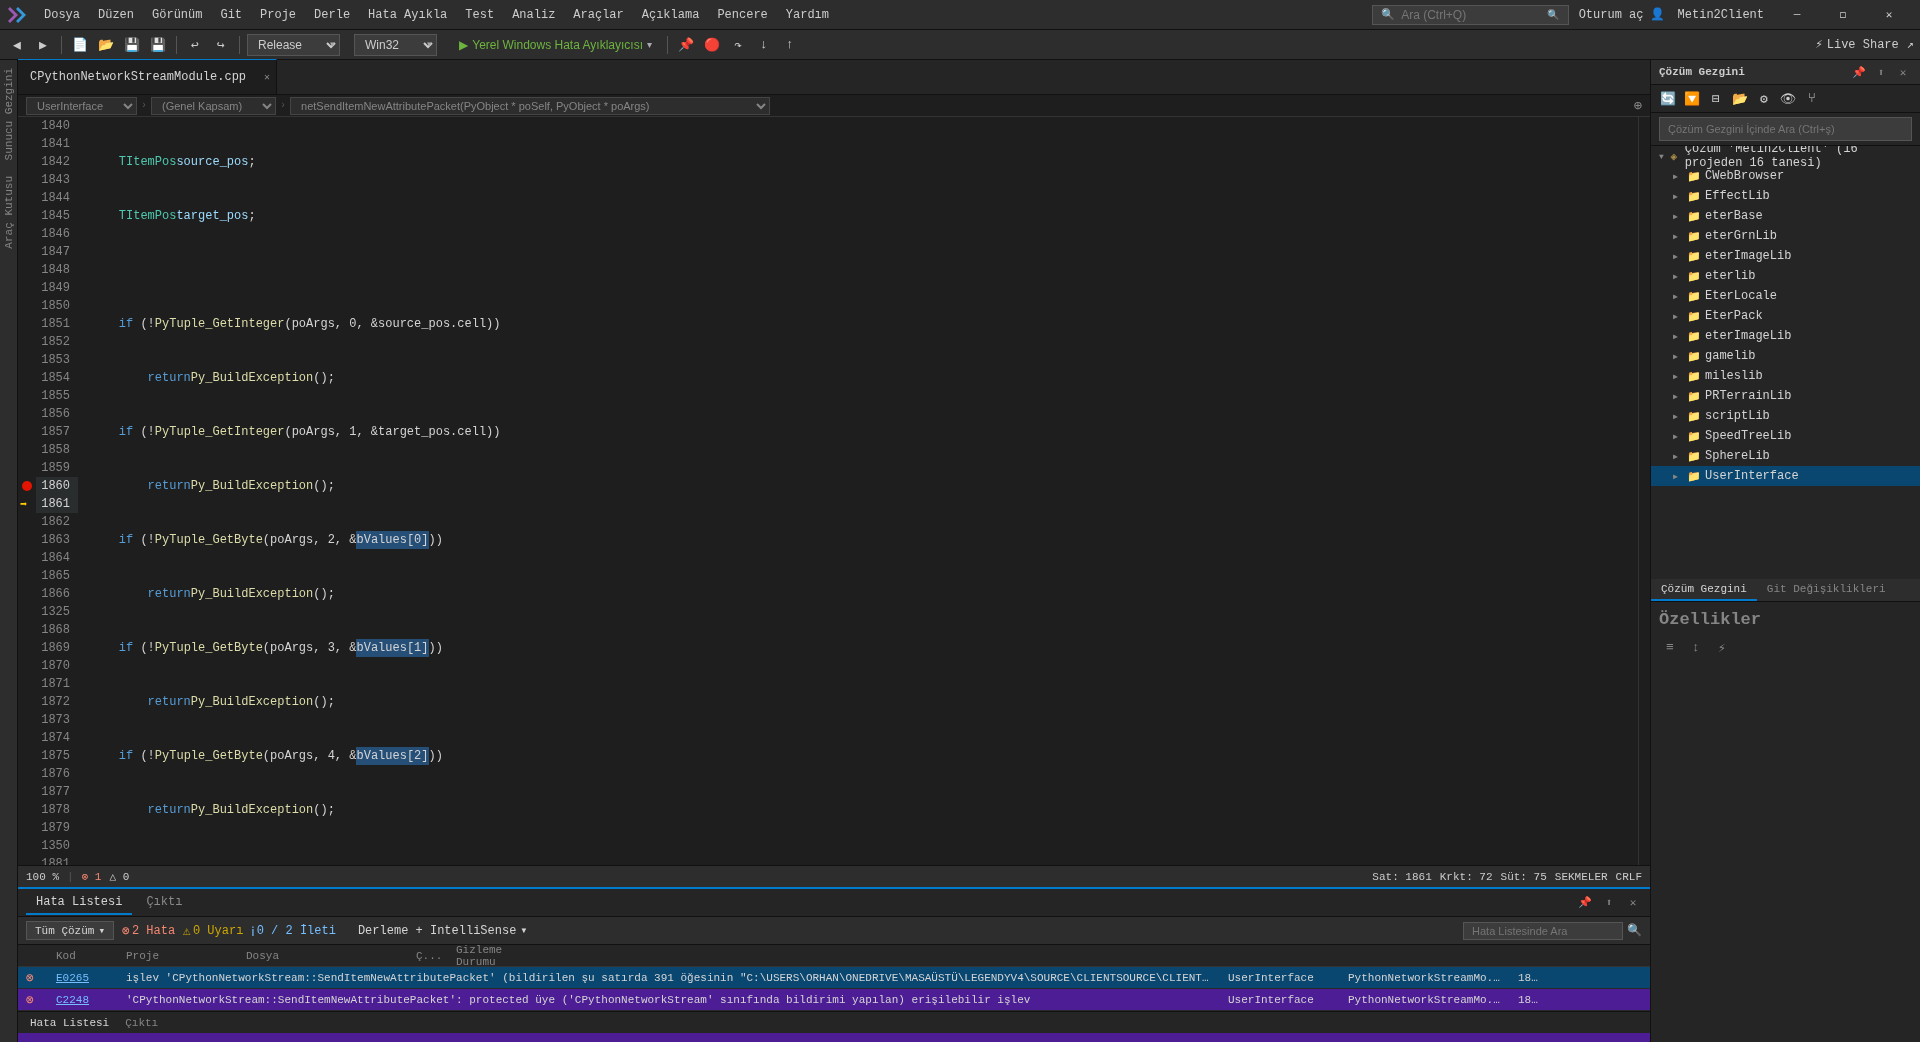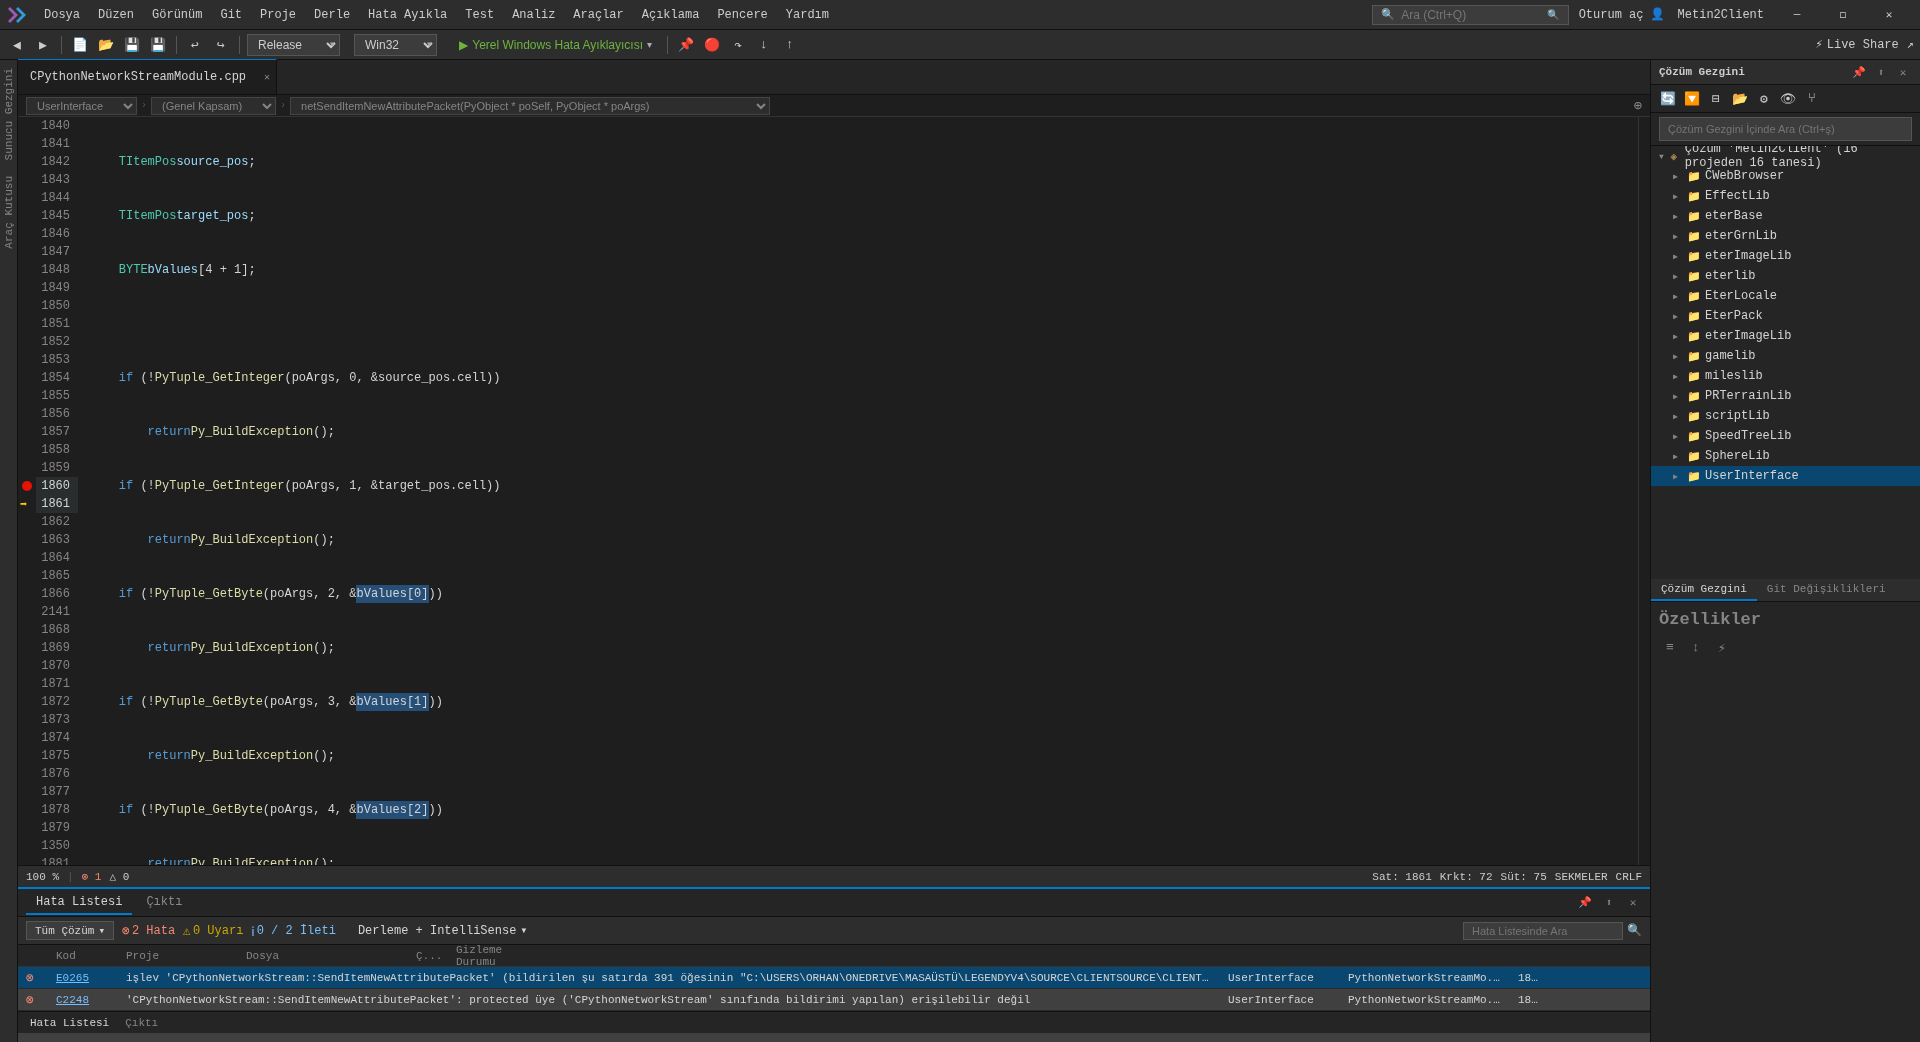--- a/index.html
+++ b/index.html
@@ -330,21 +330,21 @@
     .tree-expand {
       color: #858585;
       font-size: 8px;
       width: 10px;
     }
     .tree-label { font-size: 12px; }
 
     
     .bottom-panel {
       height: 155px;
-      background: #404040;
+      background: #4c1d95;
       border-top: 2px solid #007acc;
       display: flex;
       flex-direction: column;
     }
     .bottom-tab-bar {
       background: #252526;
       height: 28px;
       display: flex;
       align-items: center;
       padding: 0 8px;
@@ -691,41 +691,40 @@
         <span class="ln">1857</span>
         <span class="ln">1858</span>
         <span class="ln">1859</span>
         <span class="ln active">1860</span>
         <span class="ln active">1861</span>
         <span class="ln">1862</span>
         <span class="ln">1863</span>
         <span class="ln">1864</span>
         <span class="ln">1865</span>
         <span class="ln">1866</span>
-        <span class="ln">2141</span>
+        <span class="ln">1325</span>
         <span class="ln">1868</span>
         <span class="ln">1869</span>
         <span class="ln">1870</span>
         <span class="ln">1871</span>
         <span class="ln">1872</span>
         <span class="ln">1873</span>
         <span class="ln">1874</span>
         <span class="ln">1875</span>
         <span class="ln">1876</span>
         <span class="ln">1877</span>
         <span class="ln">1878</span>
         <span class="ln">1879</span>
         <span class="ln">1350</span>
         <span class="ln">1881</span>
       </div>
 
       <div class="code-content">
         <div class="code-line"><span class="type">    TItemPos</span> <span class="var">source_pos</span><span class="punct">;</span></div>
         <div class="code-line"><span class="type">    TItemPos</span> <span class="var">target_pos</span><span class="punct">;</span></div>
-        <div class="code-line"><span class="type">    BYTE</span> <span class="var">bValues</span><span class="punct">[4 + 1];</span></div>
         <div class="code-line"></div>
         <div class="code-line"><span class="punct">    </span><span class="kw">if</span><span class="punct"> (!</span><span class="fn">PyTuple_GetInteger</span><span class="punct">(poArgs, 0, &amp;source_pos.cell))</span></div>
         <div class="code-line"><span class="punct">        </span><span class="kw">return</span> <span class="fn">Py_BuildException</span><span class="punct">();</span></div>
         <div class="code-line"><span class="punct">    </span><span class="kw">if</span><span class="punct"> (!</span><span class="fn">PyTuple_GetInteger</span><span class="punct">(poArgs, 1, &amp;target_pos.cell))</span></div>
         <div class="code-line"><span class="punct">        </span><span class="kw">return</span> <span class="fn">Py_BuildException</span><span class="punct">();</span></div>
         <div class="code-line"><span class="punct">    </span><span class="kw">if</span><span class="punct"> (!</span><span class="fn">PyTuple_GetByte</span><span class="punct">(poArgs, 2, &amp;</span><span class="hl">bValues[0]</span><span class="punct">))</span></div>
         <div class="code-line"><span class="punct">        </span><span class="kw">return</span> <span class="fn">Py_BuildException</span><span class="punct">();</span></div>
         <div class="code-line"><span class="punct">    </span><span class="kw">if</span><span class="punct"> (!</span><span class="fn">PyTuple_GetByte</span><span class="punct">(poArgs, 3, &amp;</span><span class="hl">bValues[1]</span><span class="punct">))</span></div>
         <div class="code-line"><span class="punct">        </span><span class="kw">return</span> <span class="fn">Py_BuildException</span><span class="punct">();</span></div>
         <div class="code-line"><span class="punct">    </span><span class="kw">if</span><span class="punct"> (!</span><span class="fn">PyTuple_GetByte</span><span class="punct">(poArgs, 4, &amp;</span><span class="hl">bValues[2]</span><span class="punct">))</span></div>
@@ -830,21 +829,21 @@
         <div class="td th-code"><span class="error-code">E0265</span></div>
         <div class="td th-desc" style="flex:1;overflow:hidden;text-overflow:ellipsis;">işlev 'CPythonNetworkStream::SendItemNewAttributePacket' (bildirilen şu satırda 391 öğesinin "C:\USERS\ORHAN\ONEDRIVE\MASAÜSTÜ\LEGENDYV4\SOURCE\CLIENTSOURCE\CLIENT\USERINTERFACE\PythonNetworkStream.h") öğesine erişilemez</div>
         <div class="td th-project">UserInterface</div>
         <div class="td th-file">PythonNetworkStreamMo...</div>
         <div class="td th-line">1861</div>
         <div class="td th-hide"></div>
       </div>
       <div class="error-row">
         <div class="td" style="width:30px;"><span style="color:#f48771;font-size:13px;">⊗</span></div>
         <div class="td th-code"><span class="error-code">C2248</span></div>
-        <div class="td th-desc" style="flex:1;overflow:hidden;text-overflow:ellipsis;">'CPythonNetworkStream::SendItemNewAttributePacket': protected üye ('CPythonNetworkStream' sınıfında bildirimi yapılan) erişilebilir değil</div>
+        <div class="td th-desc" style="flex:1;overflow:hidden;text-overflow:ellipsis;">'CPythonNetworkStream::SendItemNewAttributePacket': protected üye ('CPythonNetworkStream' sınıfında bildirimi yapılan) erişilebilir işlev</div>
         <div class="td th-project">UserInterface</div>
         <div class="td th-file">PythonNetworkStreamMo...</div>
         <div class="td th-line">1861</div>
         <div class="td th-hide"></div>
       </div>
 
       <div class="bottom-footer">
         <span class="footer-tab active">Hata Listesi</span>
         <span class="footer-tab">Çıktı</span>
       </div>

